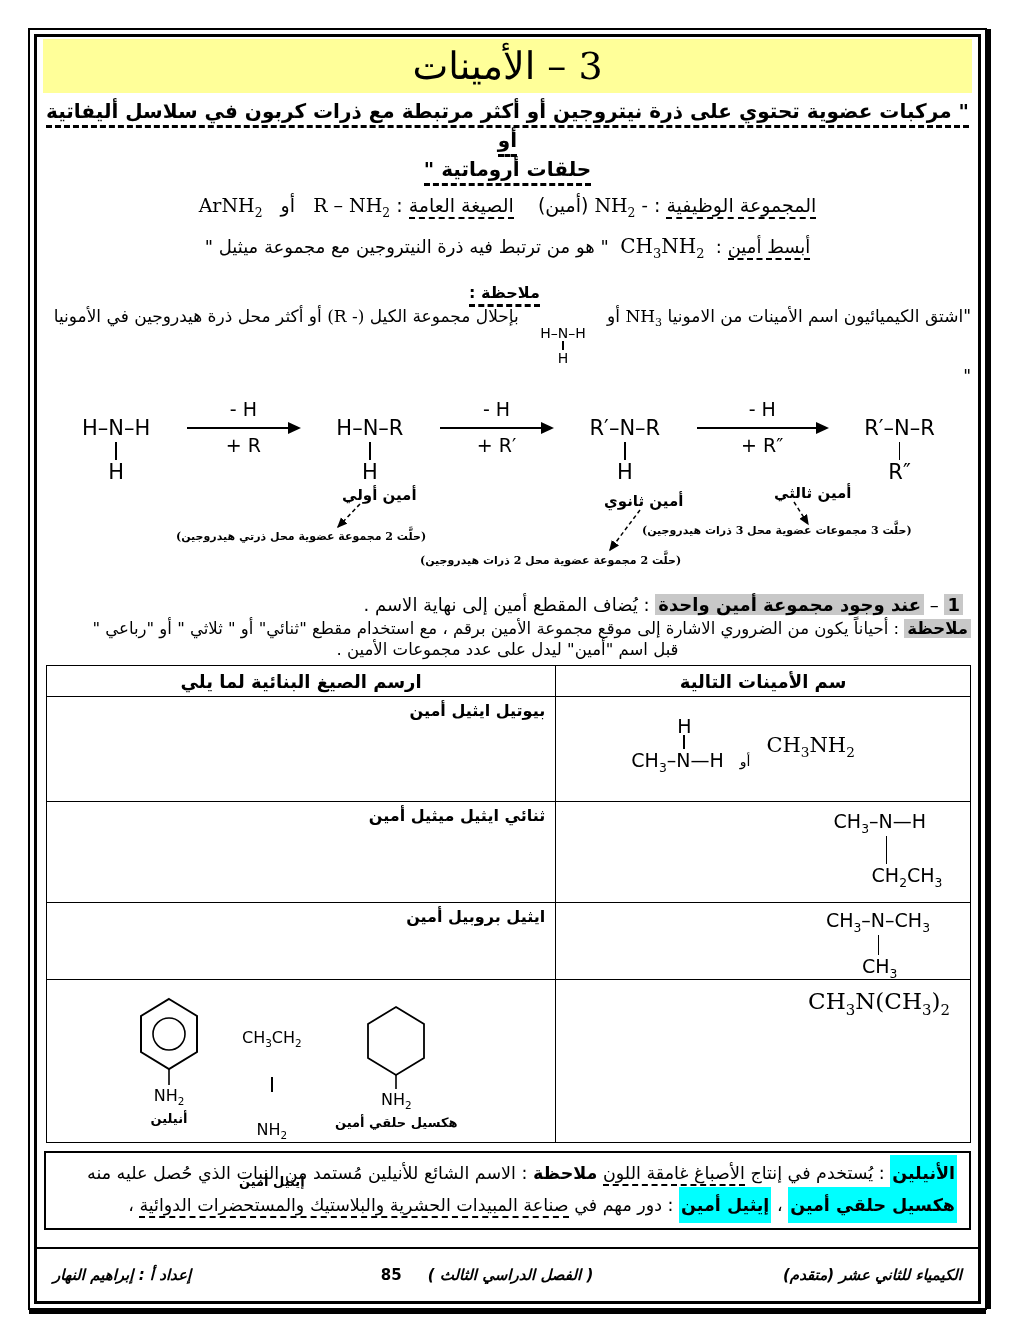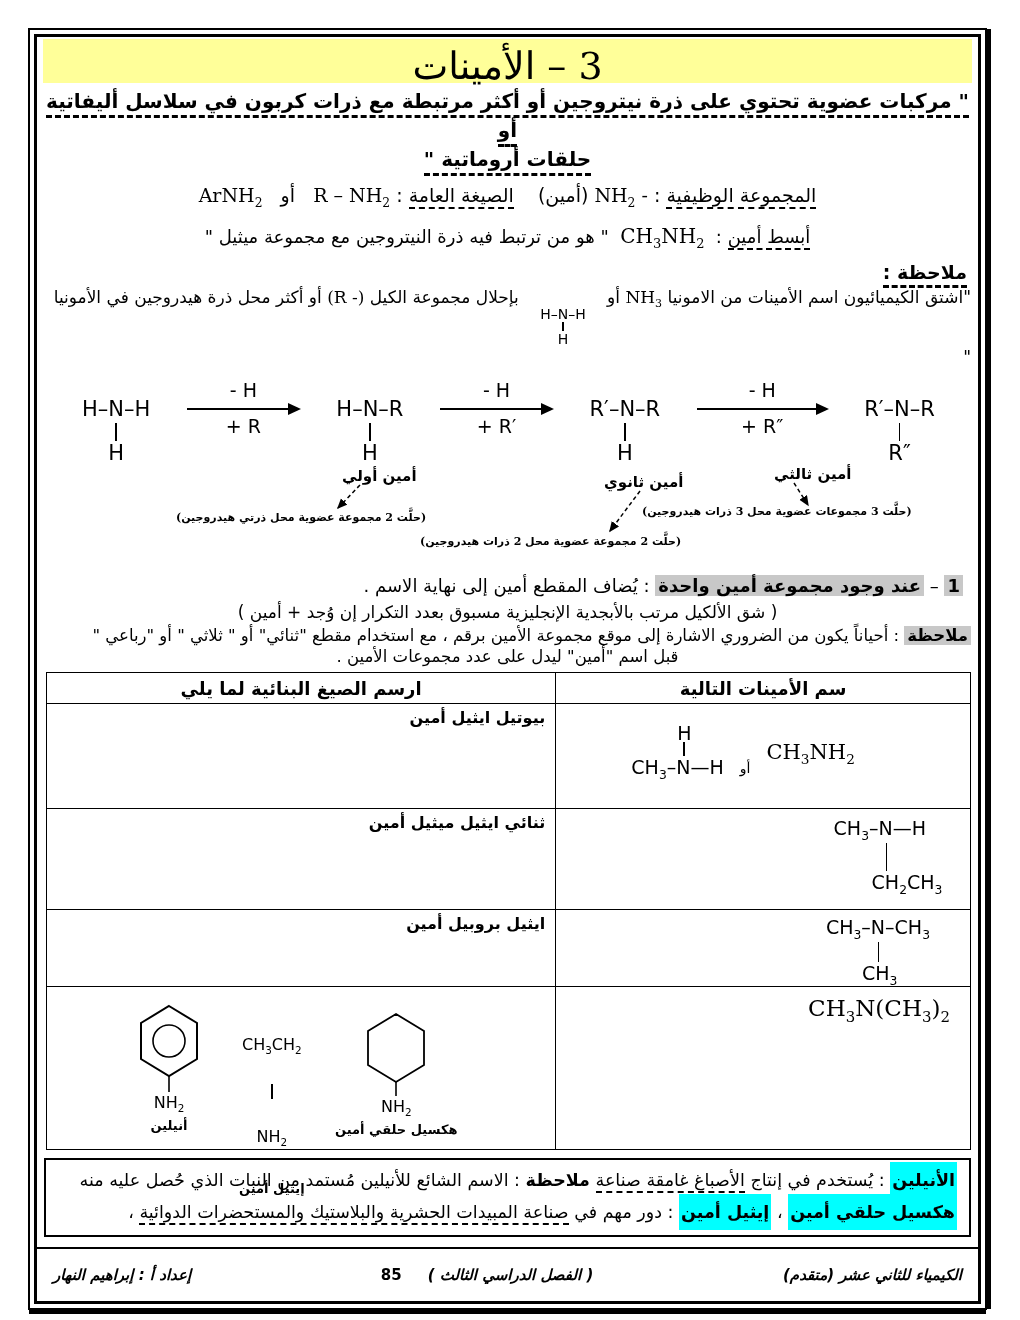--- a/index.html
+++ b/index.html
@@ -14,37 +14,37 @@
     box-shadow:0 5px 0 -1px #000, 5px 0 0 -1px #000;
   }
   .frame-inner {
     width:100%; height:100%; border:3px solid #000; box-sizing:border-box;
     display:flex; flex-direction:column; background:#fff;
   }
   .content { flex:1; padding:2px 5px; direction:rtl; overflow:hidden; position:relative; }
 
   
   .title-band {
-    background:var(--yellow); text-align:center; height:44px; line-height:54px;
+    background:var(--yellow); text-align:center; height:54px; line-height:54px;
     font-family:"DejaVu Serif", serif; font-size:38px; margin:0 1px;
   }
 
   
   .definition { text-align:center; font-weight:bold; font-size:20px; margin-top:4px; line-height:1.45; }
   .u-dash { border-bottom:3px dashed #000; padding-bottom:2px; }
   .u-dash-thin { border-bottom:2px dashed #000; padding-bottom:1px; }
 
   .fg-line { text-align:center; font-size:19px; margin-top:10px; }
   .serif-f { font-family:"DejaVu Serif", serif; }
   .ltr { direction:ltr; unicode-bidi:embed; display:inline-block; }
   sub { font-size:0.65em; }
 
   .simplest-line { text-align:center; font-size:18px; margin-top:14px; }
 
-  .note-head { text-align:right; font-weight:bold; font-size:19px; margin:10px 6px 0 0; }
+  .note-head { text-align:center; font-weight:bold; font-size:16px; margin:22px 6px 0 0; }
 
   .ammonia-line { text-align:right; font-size:17px; margin:4px 2px 0 0; }
   .imol { display:inline-flex; flex-direction:column; align-items:center; font-size:14px;
           line-height:1.15; vertical-align:-16px; margin:0 16px; direction:ltr; }
   .imol .ibond { width:1.5px; height:9px; background:#000; }
 
   
   .scheme { direction:ltr; display:flex; align-items:flex-start; padding:12px 38px 0 40px;
             justify-content:space-between; }
   .mol { display:flex; flex-direction:column; align-items:center; font-size:21px;
@@ -208,21 +208,20 @@
     <div class="zlabel" style="left:562px; top:8px;">أمين ثانوي</div>
     <div class="zlabel" style="left:732px; top:0px;">أمين ثالثي</div>
     <div class="znote" style="left:134px; top:46px;">(حلَّت 2 مجموعة عضوية محل ذرتي هيدروجين)</div>
     <div class="znote" style="left:600px; top:40px;">(حلَّت 3 مجموعات عضوية محل 3 ذرات هيدروجين)</div>
     <div class="znote" style="left:378px; top:70px;">(حلَّت 2 مجموعة عضوية محل 2 ذرات هيدروجين)</div>
   </div>
 
   <div class="item1">
     <b><span class="hl-gray">1</span></b><span> – </span><b><span class="hl-gray">عند وجود مجموعة أمين واحدة</span></b><span> : يُضاف المقطع أمين إلى نهاية الاسم .</span>
   </div>
-  <div class="alkyl-note">( شق الألكيل مرتب بالأبجدية الإنجليزية مسبوق بعدد التكرار إن وُجد + أمين )</div>
   <div class="nnote">
     <b><span class="hl-gray">ملاحظة</span></b><span> : أحياناً يكون من الضروري الاشارة إلى موقع مجموعة الأمين برقم ، مع استخدام مقطع "ثنائي" أو " ثلاثي " أو "رباعي "</span>
   </div>
   <div class="nnote2">قبل اسم "أمين" ليدل على عدد مجموعات الأمين .</div>
 
   <table class="ex">
     <tbody>
             <tr>
       <th class="col-draw">ارسم الصيغ البنائية لما يلي</th>
       <th>سم الأمينات التالية</th>
@@ -307,21 +306,21 @@
       </td>
       <td>
         <div class="big-formula ltr" style="float:right;">CH<sub>3</sub>N(CH<sub>3</sub>)<sub>2</sub></div>
       </td>
     </tr>
   </tbody>
         </table>
 
   <div class="anote">
     <div class="ln">
-      <span class="hl-cyan">الأنيلين</span><span> : يُستخدم في إنتاج </span><span class="u-dash-thin">الأصباغ غامقة صناعة</span><span>   </span>
+      <span class="hl-cyan">الأنيلين</span><span> : يُستخدم في إنتاج </span><span class="u-dash-thin">الأصباغ غامقة اللون</span><span>   </span>
       <b><span>ملاحظة</span></b><span> : الاسم الشائع للأنيلين مُستمد من النبات الذي حُصل عليه منه</span>
     </div>
     <div class="ln">
       <span class="hl-cyan">هكسيل حلقي أمين</span><span> ، </span><span class="hl-cyan">إيثيل أمين</span><span> : دور مهم في </span><span class="u-dash-thin">صناعة المبيدات الحشرية والبلاستيك والمستحضرات الدوائية</span><span> ،</span>
     </div>
 
   </div>
 
 </div>
 

